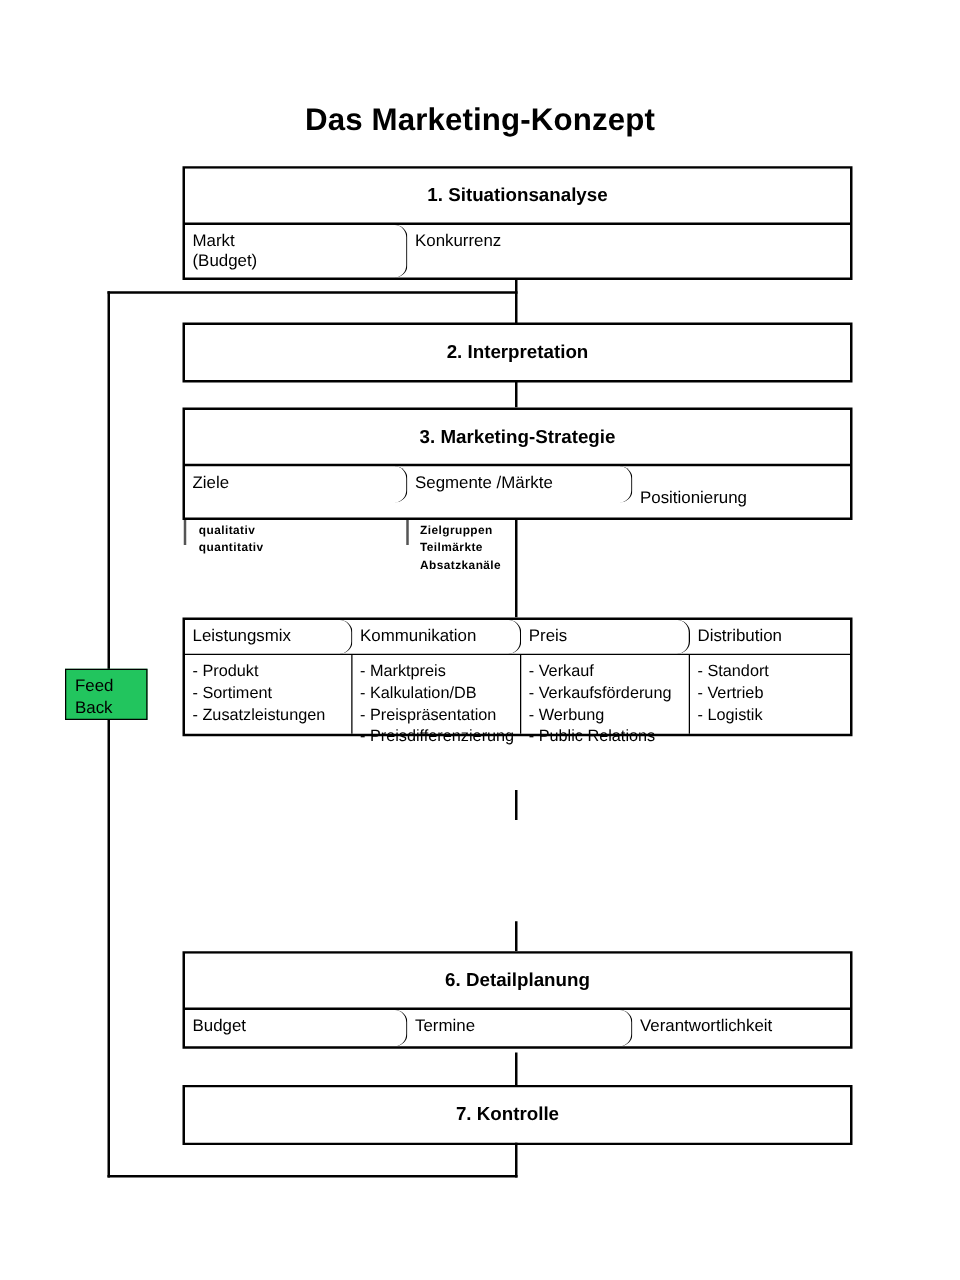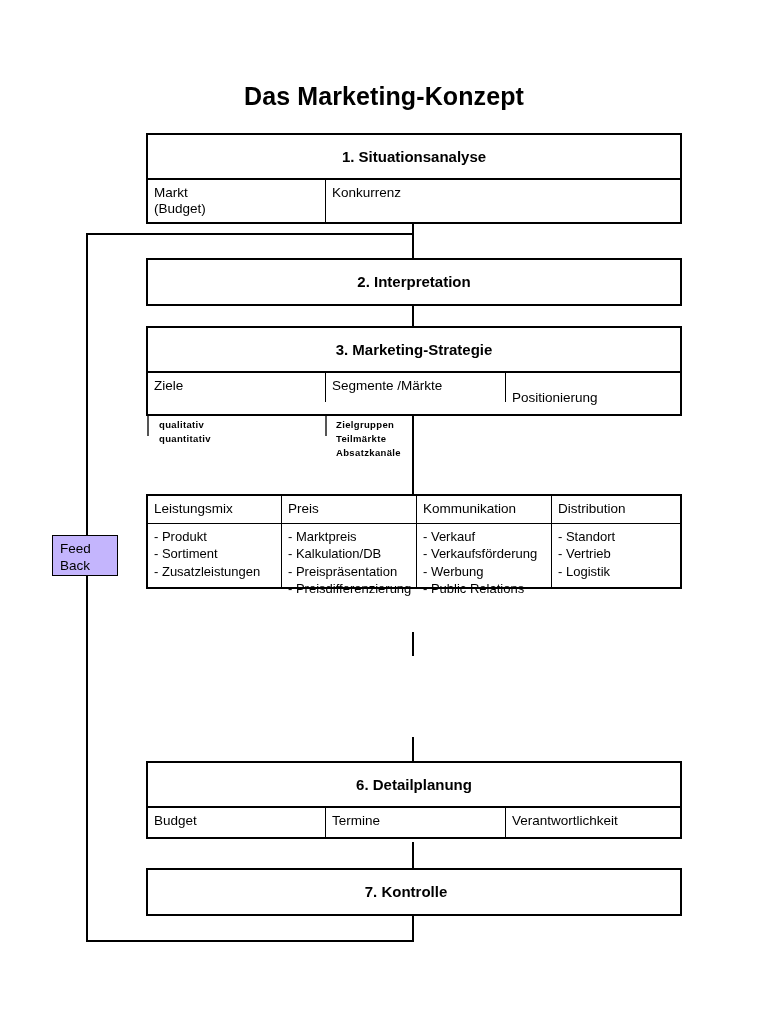--- a/index.html
+++ b/index.html
@@ -74,20 +74,21 @@
     width: 100%;
     box-sizing: border-box;
   }
   .subcell {
     box-sizing: border-box;
     border-right: 1px solid #000000;
     padding: 5px 0 5px 6px;
     font-size: 13.5px;
     line-height: 1.18;
     min-height: 18px;
+    border-radius: 10px;
   }
   .subcell:last-child { border-right: none; }
 
   .detailrow {
     display: flex;
     width: 100%;
     box-sizing: border-box;
     border-top: 1px solid #000000;
   }
   .detailcell {
@@ -119,21 +120,21 @@
 
   
   .feedback-box {
     position: absolute;
     left: 52px;
     top: 535px;
     width: 66px;
     height: 41px;
     box-sizing: border-box;
     border: 1.5px solid #000000;
-    background: #c4b5fd;
+    background: #22c55e;
     font-size: 13.5px;
     line-height: 1.28;
     padding: 4px 0 0 7px;
     z-index: 5;
   }
 </style>
 </head>
 <body>
 
 <div id="page">
@@ -197,22 +198,22 @@
     <div class="note-group" style="left:190px; top:14px;">
       <div>Zielgruppen</div>
       <div>Teilmärkte</div>
       <div>Absatzkanäle</div>
     </div>
   </div>
 
   <div class="stage has-sub" style="top:494px;">
     <div class="subrow">
       <div class="subcell" style="width:134px; height:27px;">Leistungsmix</div>
+      <div class="subcell" style="width:135px; height:27px;">Kommunikation</div>
       <div class="subcell" style="width:135px; height:27px;">Preis</div>
-      <div class="subcell" style="width:135px; height:27px;">Kommunikation</div>
       <div class="subcell" style="width:128px; height:27px;">Distribution</div>
     </div>
     <div class="detailrow">
       <div class="detailcell" style="width:134px; height:63px;">
         <div>- Produkt</div>
         <div>- Sortiment</div>
         <div>- Zusatzleistungen</div>
       </div>
       <div class="detailcell" style="width:135px; height:63px;">
         <div>- Marktpreis</div>

